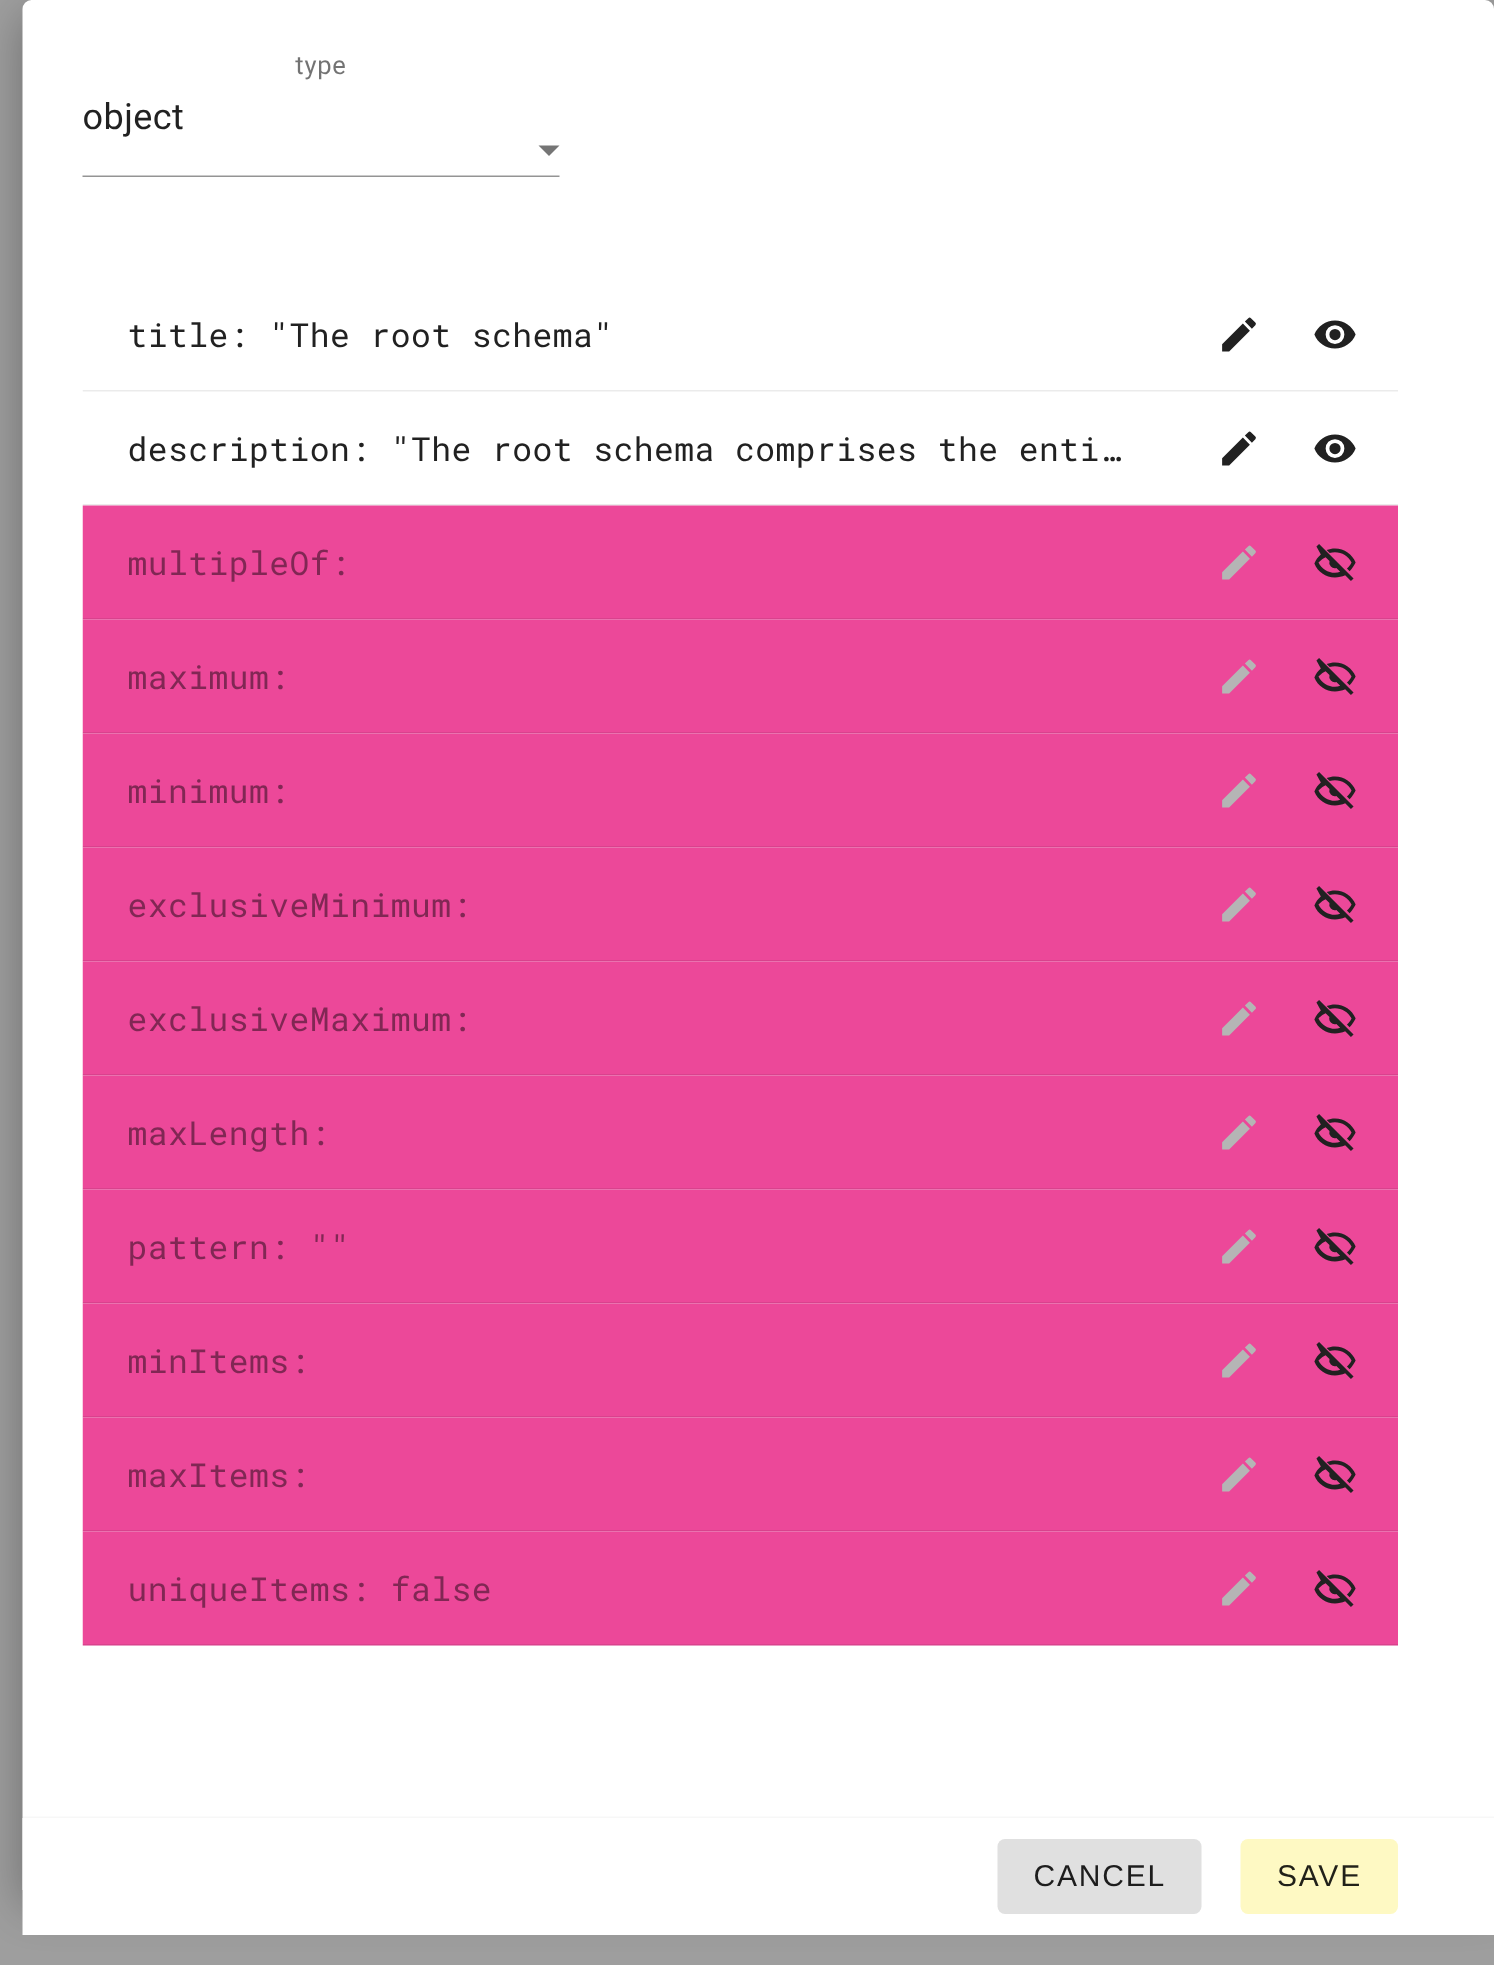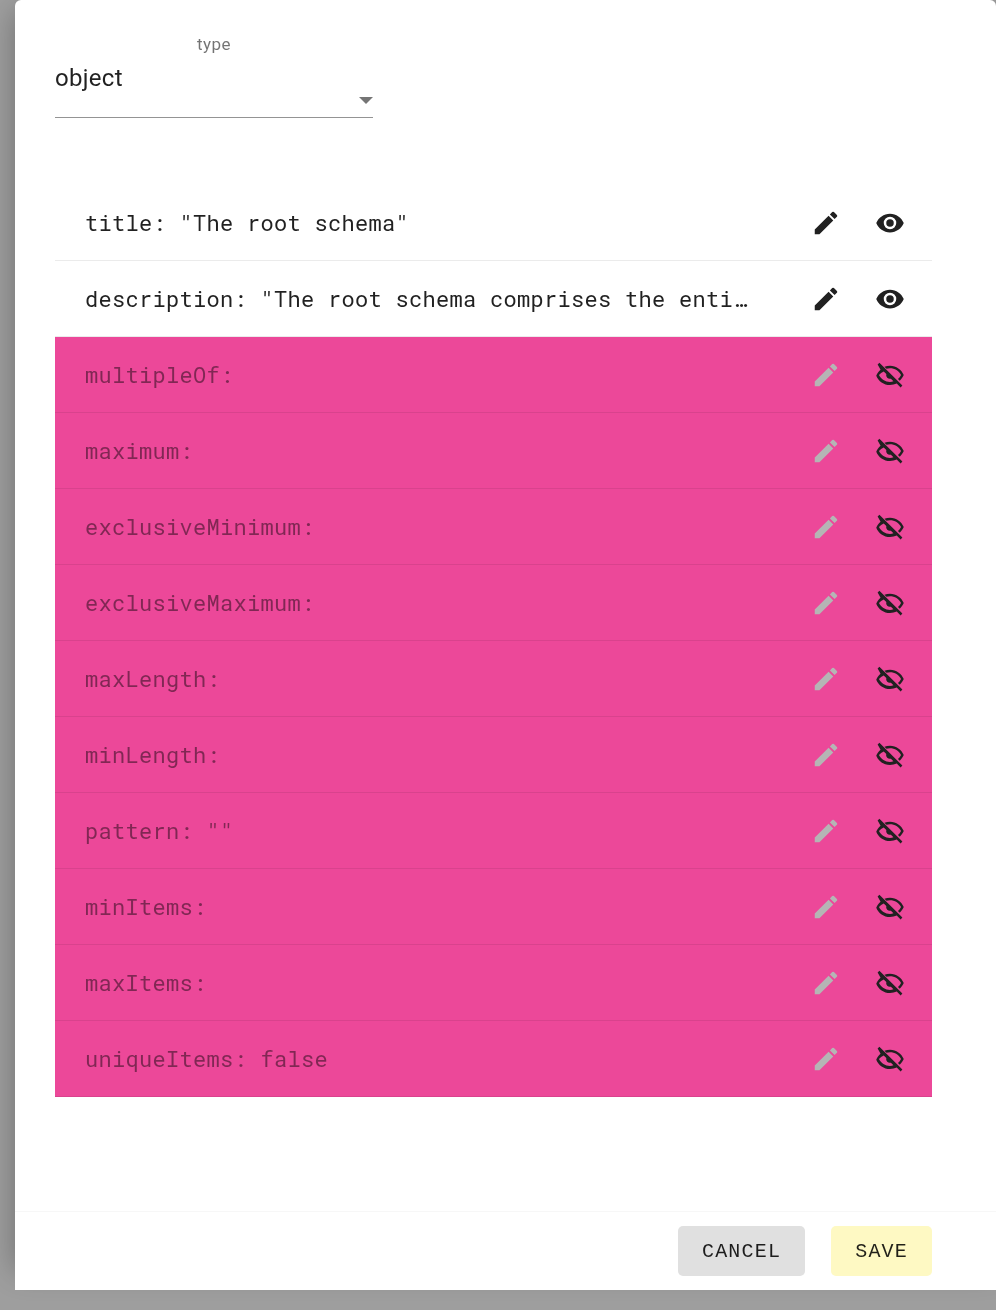--- a/index.html
+++ b/index.html
@@ -117,21 +117,21 @@
   }
   .btn {
     height: 50px;
     padding: 0 24px;
     border: none;
     border-radius: 5px;
     font-size: 20px;
     font-weight: 500;
     letter-spacing: 1.2px;
     cursor: pointer;
-    font-family: Liberation Mono, monospace;
+    font-family: Liberation Sans, sans-serif;
   }
   .btn-cancel { background: #e0e0e0; color: rgba(0,0,0,0.87); }
   .btn-save   { background: #fef9c3; color: rgba(0,0,0,0.87); }
 </style>
 </head>
 <body>
 
 <div class="dialog">
   <div class="content">
 
@@ -188,20 +188,33 @@
               <use href="#i-pencil"></use>
             </svg>
           </div>
           <div class="icon-btn">
             <svg viewBox="0 0 24 24">
               <use href="#i-eye-off"></use>
             </svg>
           </div>
         </div>
         <div class="row disabled">
+          <div class="row-text">minimum:</div>
+          <div class="icon-btn muted">
+            <svg viewBox="0 0 24 24">
+              <use href="#i-pencil"></use>
+            </svg>
+          </div>
+          <div class="icon-btn">
+            <svg viewBox="0 0 24 24">
+              <use href="#i-eye-off"></use>
+            </svg>
+          </div>
+        </div>
+        <div class="row disabled">
           <div class="row-text">exclusiveMinimum:</div>
           <div class="icon-btn muted">
             <svg viewBox="0 0 24 24">
               <use href="#i-pencil"></use>
             </svg>
           </div>
           <div class="icon-btn">
             <svg viewBox="0 0 24 24">
               <use href="#i-eye-off"></use>
             </svg>
@@ -215,33 +228,20 @@
             </svg>
           </div>
           <div class="icon-btn">
             <svg viewBox="0 0 24 24">
               <use href="#i-eye-off"></use>
             </svg>
           </div>
         </div>
         <div class="row disabled">
           <div class="row-text">maxLength:</div>
-          <div class="icon-btn muted">
-            <svg viewBox="0 0 24 24">
-              <use href="#i-pencil"></use>
-            </svg>
-          </div>
-          <div class="icon-btn">
-            <svg viewBox="0 0 24 24">
-              <use href="#i-eye-off"></use>
-            </svg>
-          </div>
-        </div>
-        <div class="row disabled">
-          <div class="row-text">minLength:</div>
           <div class="icon-btn muted">
             <svg viewBox="0 0 24 24">
               <use href="#i-pencil"></use>
             </svg>
           </div>
           <div class="icon-btn">
             <svg viewBox="0 0 24 24">
               <use href="#i-eye-off"></use>
             </svg>
           </div>

